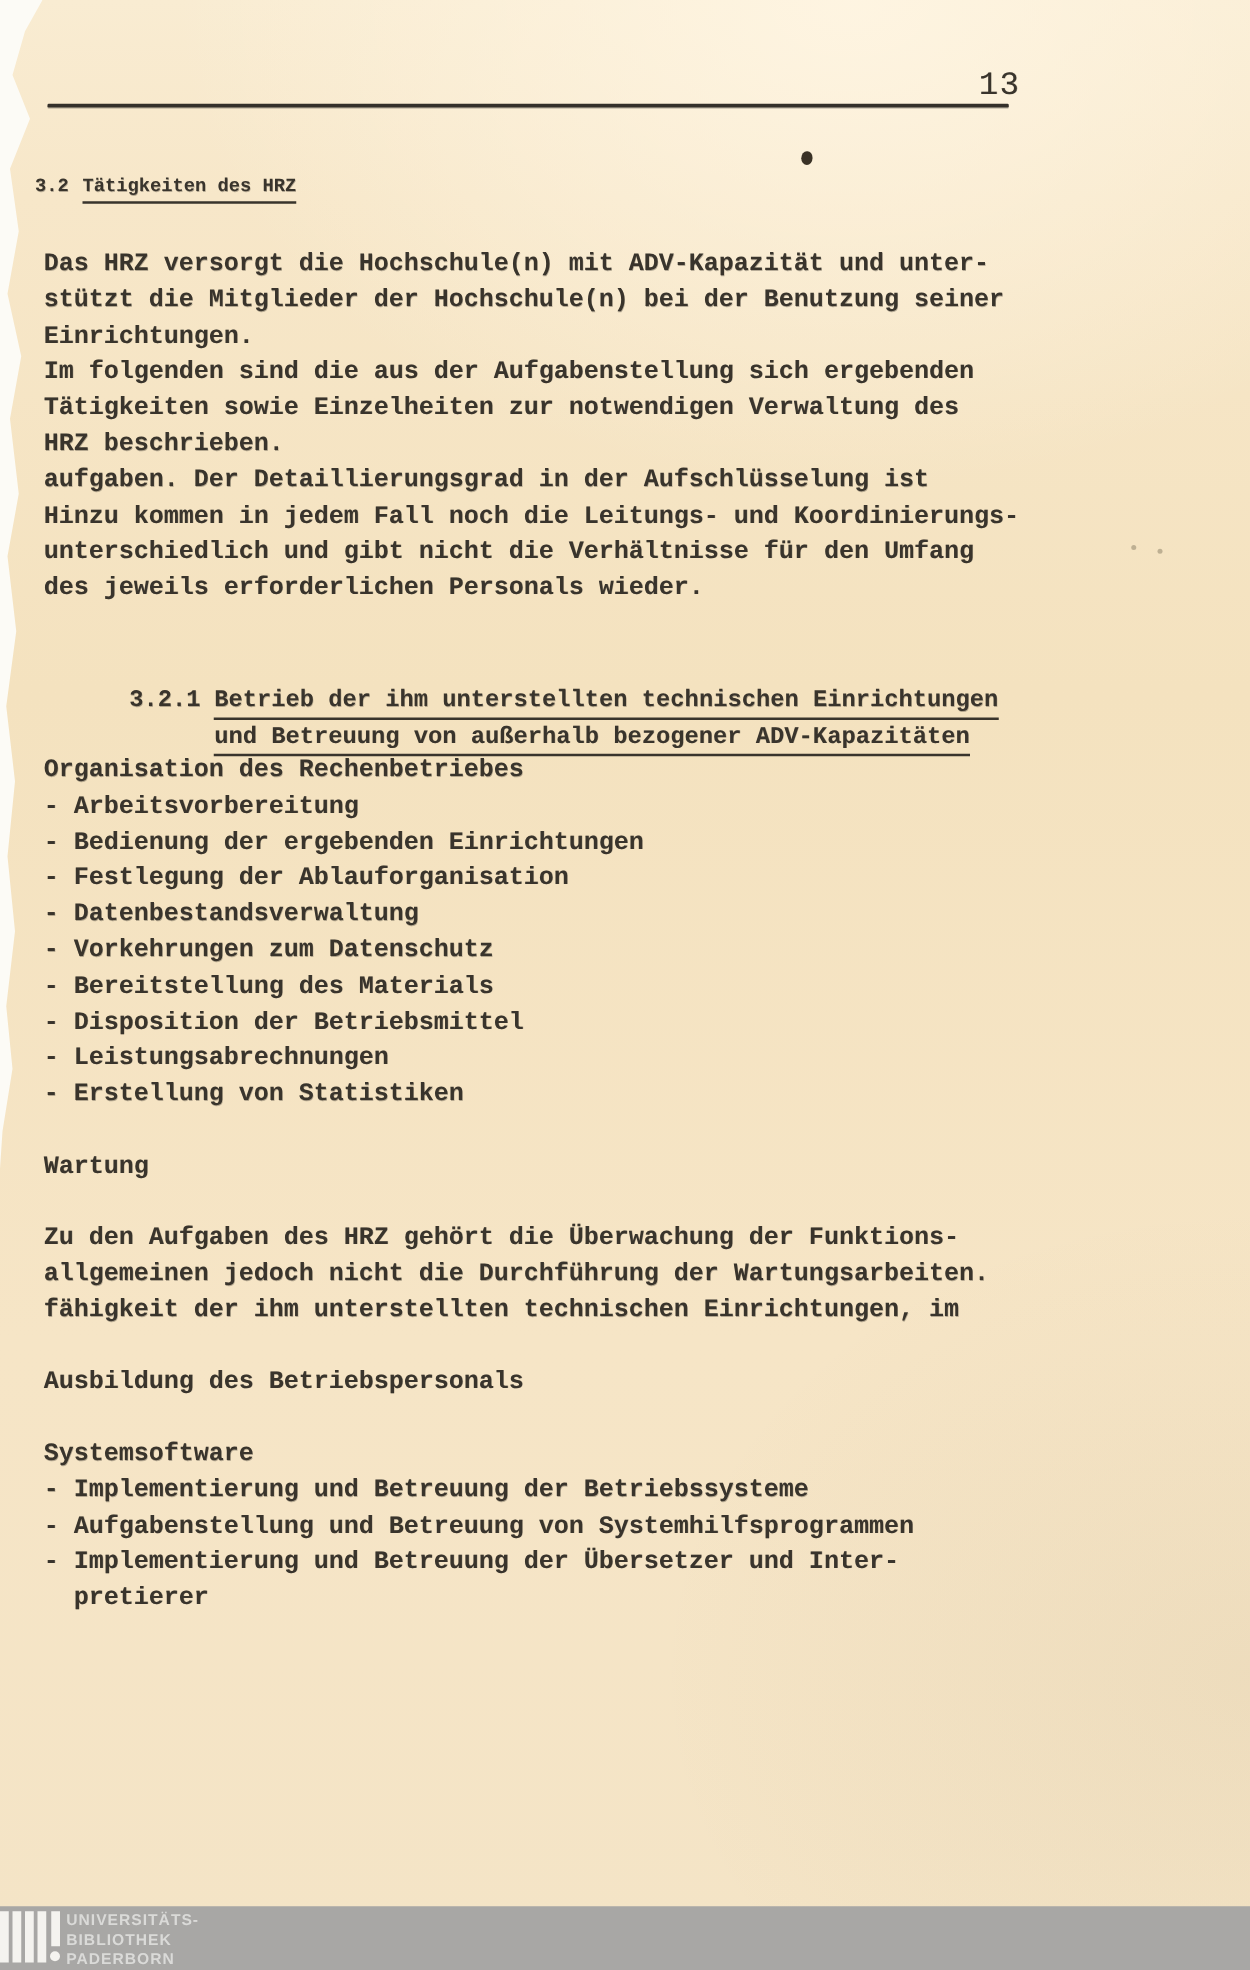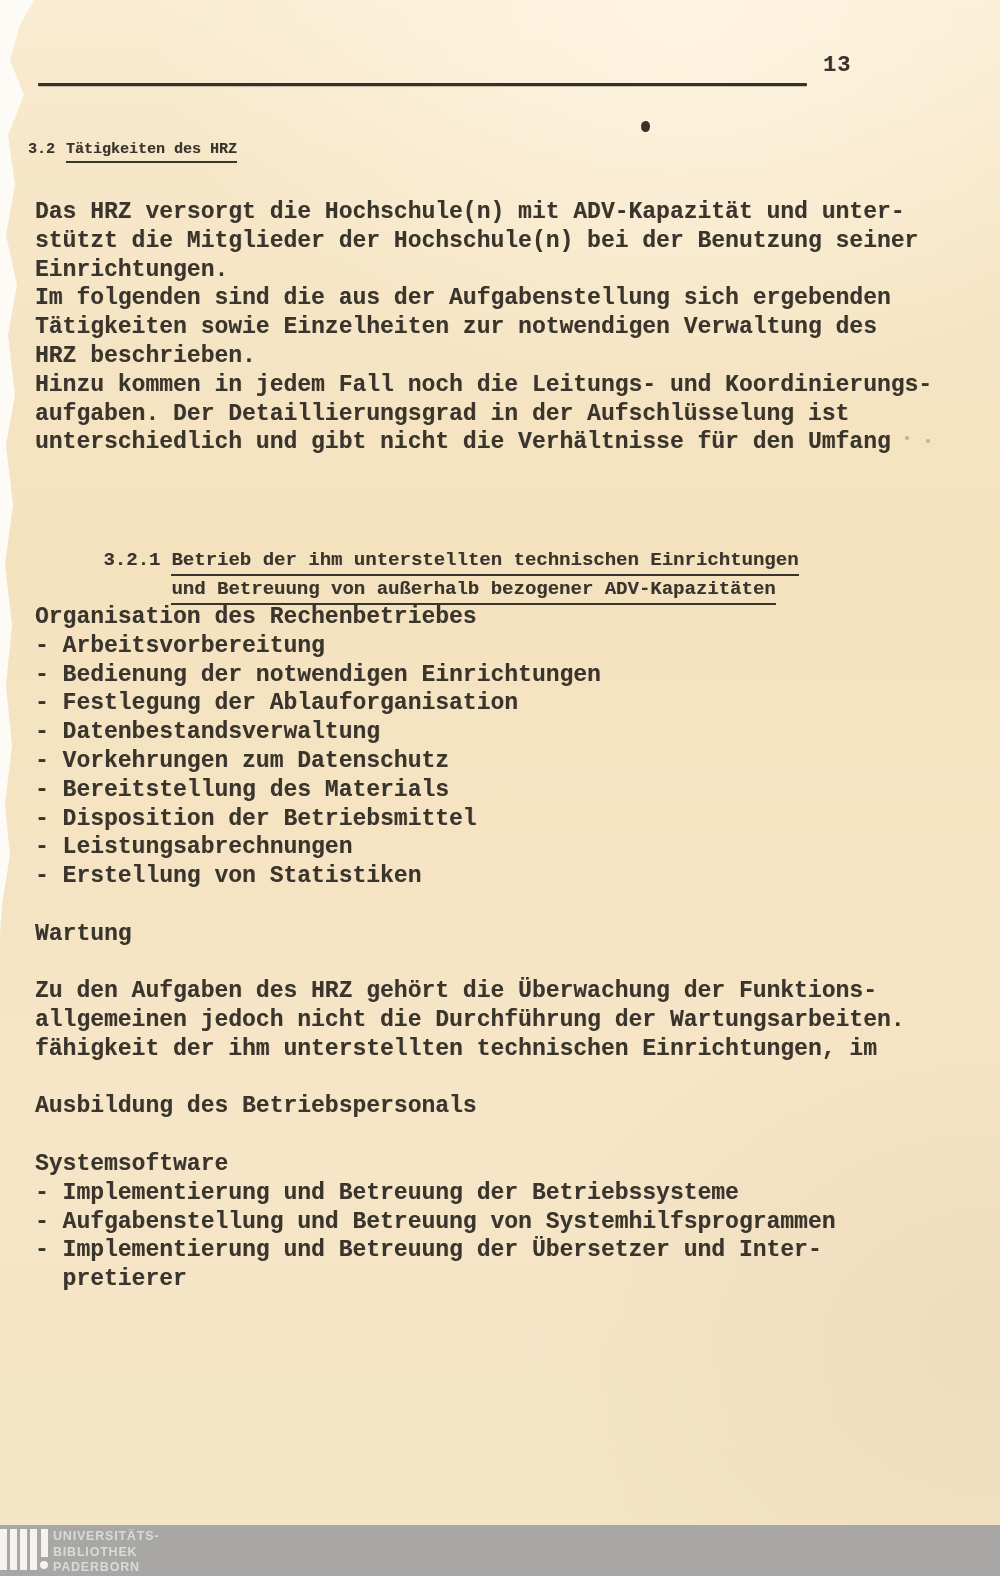--- a/index.html
+++ b/index.html
@@ -11,28 +11,28 @@
       radial-gradient(80% 40% at 100% 85%, rgba(120,90,40,0.06) 0%, rgba(120,90,40,0) 60%),
       linear-gradient(180deg,#f9ecd2 0%,#f7e7c9 10%,#f4e2bf 35%,#f6e5c6 68%,#f4e4c6 100%);
     font-family:"Liberation Mono","DejaVu Sans Mono",monospace;
     color:#39342c;
   }
   .ink{ text-shadow:0.4px 0.4px 0 rgba(57,52,44,0.35); }
   .tear{
     position:absolute;left:0;top:0;width:42px;height:935px;background:#fcfbf6;
     clip-path:polygon(0 0,34px 0,20px 25px,10px 60px,24px 95px,8px 135px,15px 185px,6px 235px,17px 285px,8px 335px,15px 395px,6px 445px,13px 505px,5px 565px,12px 625px,6px 685px,12px 745px,5px 805px,10px 855px,2px 905px,0 935px);
   }
-  .page-number{position:absolute;left:823px;top:53px;font-size:22px;font-weight:700;letter-spacing:1px;}
+  .page-number{position:absolute;left:783px;top:53px;font-size:26px;font-weight:400;letter-spacing:1px;}
   .rule{position:absolute;left:38px;top:83px;width:769px;height:3px;background:#34302a;border-radius:1px;box-shadow:0 1px 0 rgba(52,48,42,0.25);}
   .speck{position:absolute;left:641px;top:121px;width:9px;height:11px;background:#3a3226;border-radius:50% 45% 50% 50%;}
   .pencil-dot{position:absolute;width:4px;height:4px;border-radius:50%;background:rgba(90,80,60,0.35);}
   .h1{position:absolute;left:28px;top:141px;font-size:15px;font-weight:600;}
   .h1 .num{margin-right:11px;}
   .u{border-bottom:2.5px solid #39342c;padding-bottom:3px;}
-  .block{position:absolute;left:35px;font-size:23px;font-weight:600;line-height:28.8px;}
+  .block{position:absolute;left:35px;font-size:20px;font-weight:600;line-height:28.8px;}
   .tline{white-space:pre;height:28.8px;}
   .sec{position:absolute;left:35px;font-size:19px;font-weight:600;line-height:28.8px;}
   .sec .l1 .num{margin-right:11px;margin-top:30px;}
   .sec .l2{padding-left:68px;}
   .footer-bar{position:absolute;left:0;top:1525px;width:1000px;height:51px;background:#a8a7a5;}
   .logo-bars{position:absolute;left:0;top:1529px;display:flex;gap:3px;align-items:flex-start;}
   .logo-bars .bar{width:7px;height:41px;background:#f4f3ef;}
   .logo-bars .bar-col{display:flex;flex-direction:column;align-items:center;gap:4px;}
   .logo-bars .bar-short{width:7px;height:28px;background:#f4f3ef;}
   .logo-bars .bar-dot{width:8px;height:8px;border-radius:50%;background:#f4f3ef;}
@@ -61,38 +61,39 @@
     <span class="num">3.2</span><span class="u">Tätigkeiten des HRZ</span>
   </div>
 
   <div class="block ink" style="top:198px;">
       <div class="tline">Das HRZ versorgt die Hochschule(n) mit ADV-Kapazität und unter-</div>
       <div class="tline">stützt die Mitglieder der Hochschule(n) bei der Benutzung seiner</div>
       <div class="tline">Einrichtungen.</div>
       <div class="tline">Im folgenden sind die aus der Aufgabenstellung sich ergebenden</div>
       <div class="tline">Tätigkeiten sowie Einzelheiten zur notwendigen Verwaltung des</div>
       <div class="tline">HRZ beschrieben.</div>
+      <div class="tline">aufgaben. Der Detaillierungsgrad in der Aufschlüsselung ist</div>
       <div class="tline">Hinzu kommen in jedem Fall noch die Leitungs- und Koordinierungs-</div>
-      <div class="tline">aufgaben. Der Detaillierungsgrad in der Aufschlüsselung ist</div>
       <div class="tline">unterschiedlich und gibt nicht die Verhältnisse für den Umfang</div>
+      <div class="tline">des jeweils erforderlichen Personals wieder.</div>
     </div>
 
   <div class="sec ink" style="top:517px;">
     <div class="tline l1">
       <span class="num">3.2.1</span><span class="u">Betrieb der ihm unterstellten technischen Einrichtungen</span>
     </div>
     <div class="tline l2">
       <span class="u">und Betreuung von außerhalb bezogener ADV-Kapazitäten</span>
     </div>
   </div>
 
   <div class="block ink" style="top:603px;">
       <div class="tline">Organisation des Rechenbetriebes</div>
       <div class="tline">- Arbeitsvorbereitung</div>
-      <div class="tline">- Bedienung der notwendigen Einrichtungen</div>
+      <div class="tline">- Bedienung der ergebenden Einrichtungen</div>
       <div class="tline">- Festlegung der Ablauforganisation</div>
       <div class="tline">- Datenbestandsverwaltung</div>
       <div class="tline">- Vorkehrungen zum Datenschutz</div>
       <div class="tline">- Bereitstellung des Materials</div>
       <div class="tline">- Disposition der Betriebsmittel</div>
       <div class="tline">- Leistungsabrechnungen</div>
       <div class="tline">- Erstellung von Statistiken</div>
     </div>
 
   <div class="block ink" style="top:920px;">

